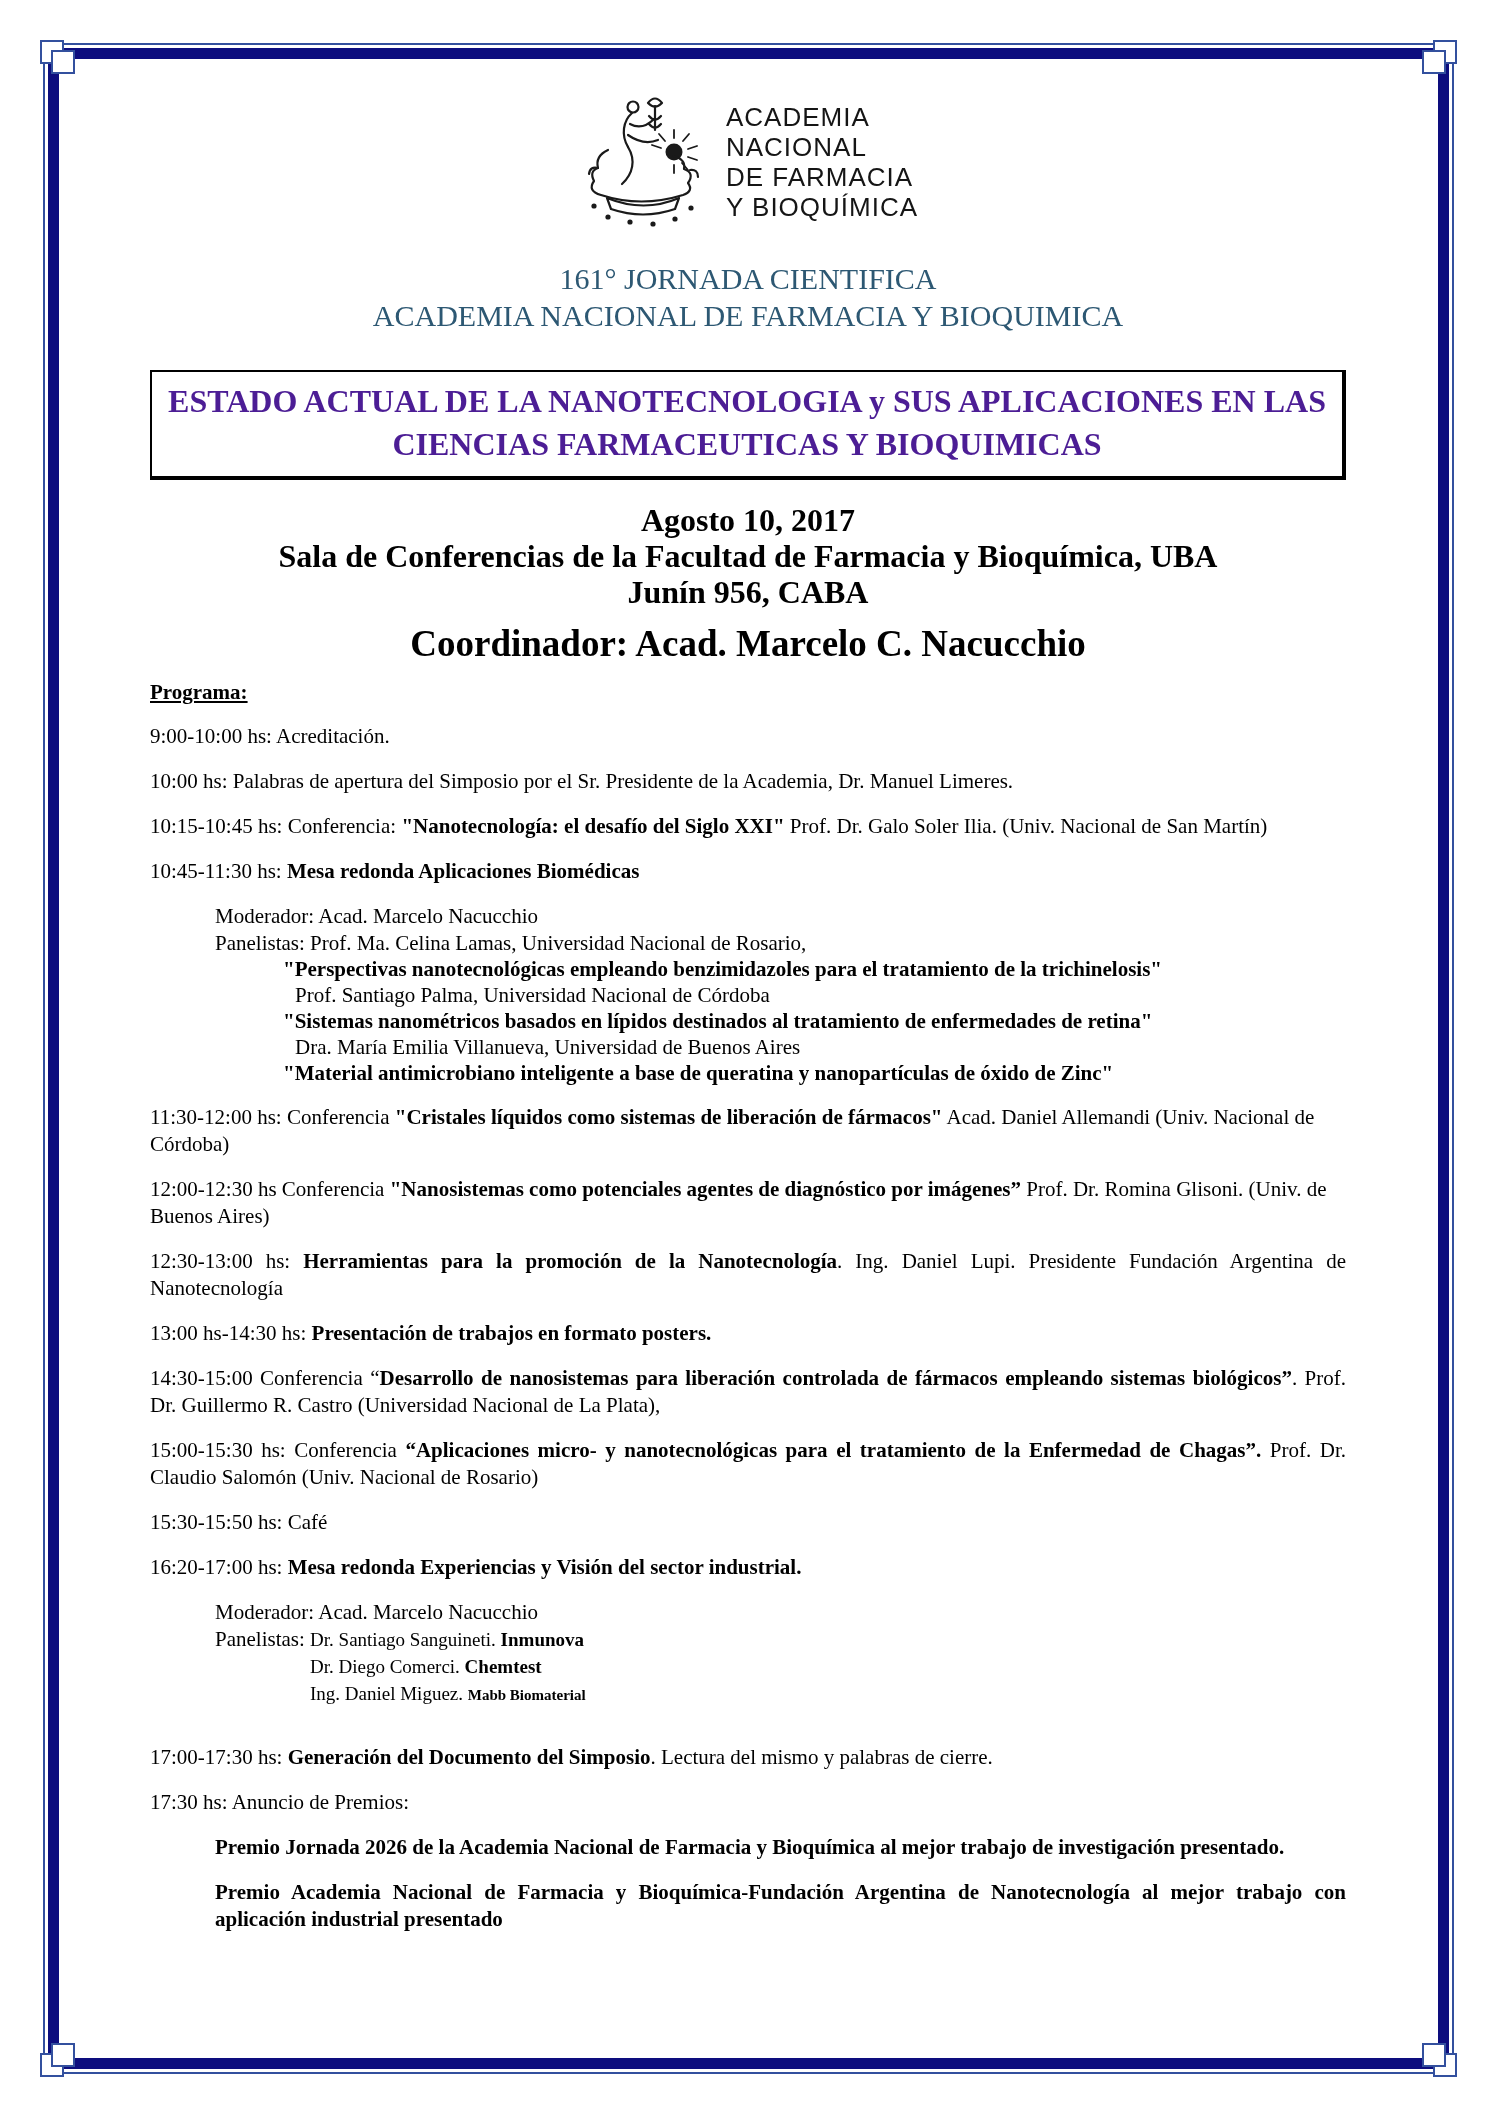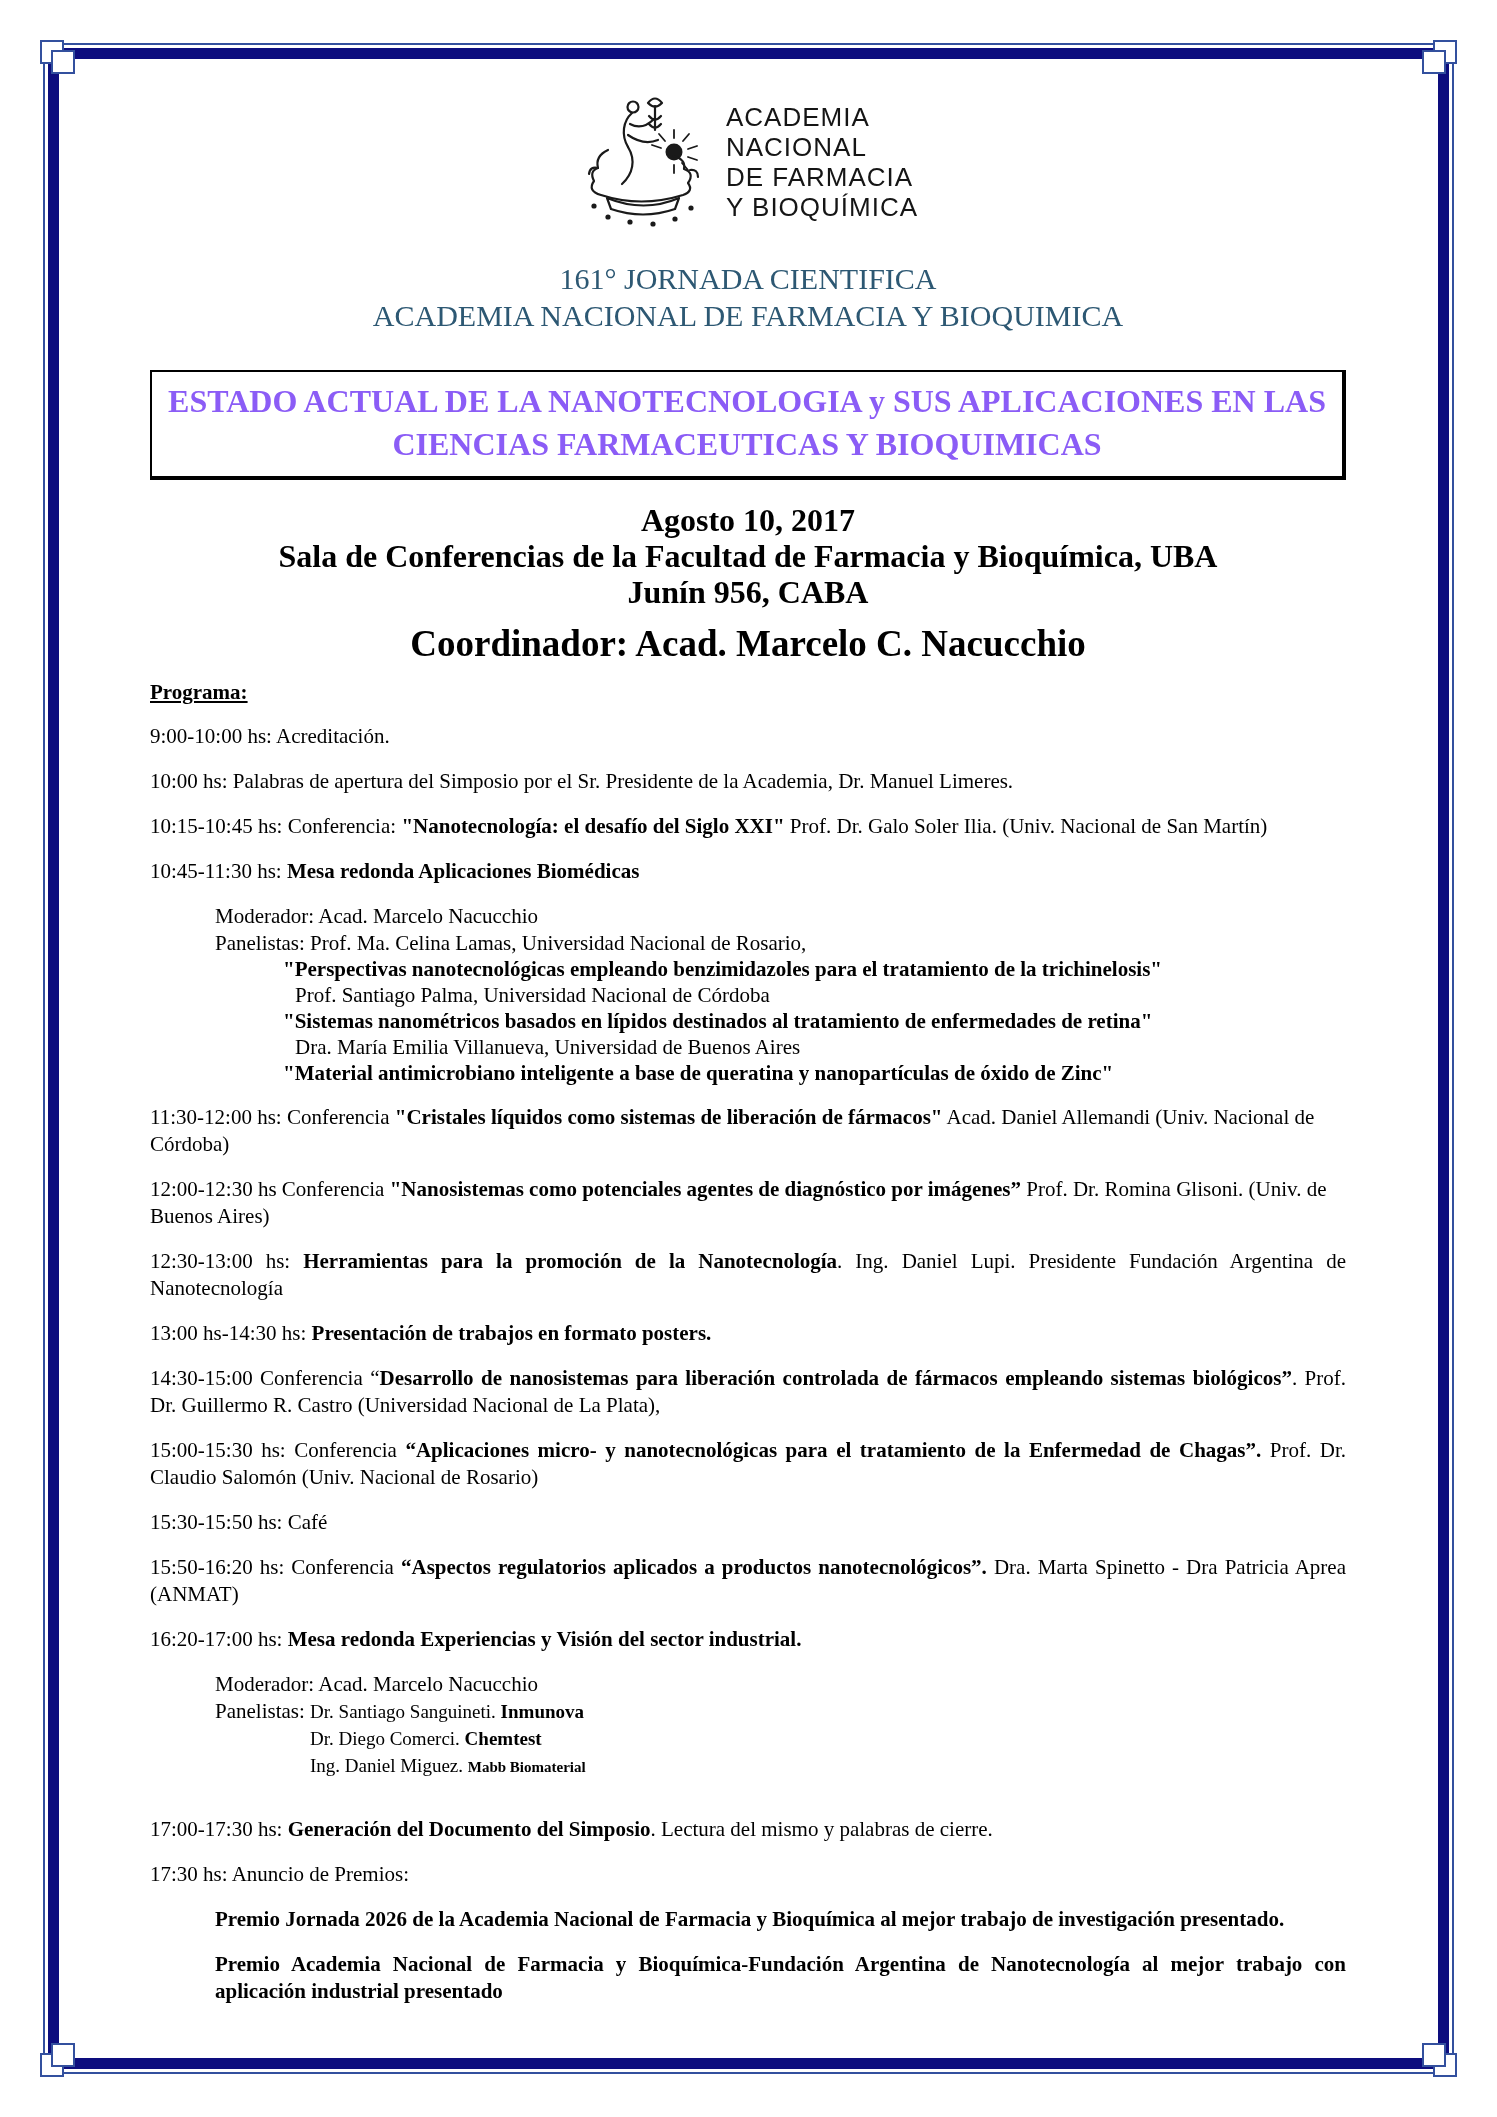--- a/index.html
+++ b/index.html
@@ -25,21 +25,21 @@
   .emblem{flex:0 0 auto;}
   .logo-text{
     font-family:"Liberation Sans",sans-serif;font-size:26px;line-height:30px;
     letter-spacing:1px;color:#151515;padding-top:12px;text-transform:uppercase;
   }
 
   .h1{margin:32px 0 0;text-align:center;color:#2d5873;font-size:30px;line-height:37px;font-weight:normal;}
 
   .title-box{
     margin-top:36px;border:2px solid #000;border-right-width:4px;border-bottom-width:4px;
-    padding:8px 6px 10px;text-align:center;color:#8b5cf6;font-weight:bold;
+    padding:8px 6px 10px;text-align:center;color:#4c1d95;font-weight:bold;
     font-size:32px;line-height:43px;
   }
 
   .when{margin-top:22px;text-align:center;font-weight:bold;font-size:32px;line-height:36px;}
   .coordinator{margin-top:14px;text-align:center;font-weight:bold;font-size:37px;line-height:40px;}
   .prog-heading{margin-top:16px;font-weight:bold;font-size:21px;text-decoration:underline;}
 
   .prog{margin:18px 0 0;font-size:21px;line-height:27px;}
   .prog.sb0{margin-top:0;line-height:26px;}
   .prog.sbl{margin-top:36px;}
@@ -145,21 +145,20 @@
       <p class="prog sb0" style="margin-left: 133px;"><b>"Sistemas nanométricos basados en lípidos destinados al tratamiento de enfermedades de retina"</b></p>
       <p class="prog sb0" style="margin-left: 145px;"><span>Dra. María Emilia Villanueva, Universidad de Buenos Aires</span></p>
       <p class="prog sb0" style="margin-left: 133px;"><b>"Material antimicrobiano inteligente a base de queratina y nanopartículas de óxido de Zinc"</b></p>
       <p class="prog" style="margin-left: 0px;"><span>11:30-12:00 hs: Conferencia </span><b>"Cristales líquidos como sistemas de liberación de fármacos"</b><span> Acad.  Daniel Allemandi (Univ. Nacional de Córdoba)</span></p>
       <p class="prog" style="margin-left: 0px;"><span>12:00-12:30 hs Conferencia </span><b>"Nanosistemas como potenciales agentes de diagnóstico por imágenes”</b><span>  Prof. Dr. Romina Glisoni. (Univ. de Buenos Aires)</span></p>
       <p class="prog just" style="margin-left: 0px;"><span>12:30-13:00 hs: </span><b>Herramientas para la promoción de la Nanotecnología</b><span>. Ing. Daniel Lupi. Presidente Fundación Argentina de Nanotecnología</span></p>
       <p class="prog" style="margin-left: 0px;"><span>13:00 hs-14:30 hs: </span><b>Presentación de trabajos en formato posters.</b></p>
       <p class="prog just" style="margin-left: 0px;"><span>14:30-15:00 Conferencia “</span><b>Desarrollo de nanosistemas para liberación controlada de fármacos empleando sistemas biológicos”</b><span>. Prof. Dr. Guillermo R. Castro (Universidad Nacional de La Plata),</span></p>
       <p class="prog just" style="margin-left: 0px;"><span>15:00-15:30 hs: Conferencia  </span><b>“Aplicaciones micro- y nanotecnológicas para el tratamiento de la Enfermedad de Chagas”.</b><span>  Prof. Dr. Claudio Salomón (Univ. Nacional de Rosario)</span></p>
       <p class="prog" style="margin-left: 0px;"><span>15:30-15:50 hs: Café</span></p>
-      <p class="prog just" style="margin-left: 0px;"><span>15:50-16:20 hs: Conferencia </span><b>“Aspectos regulatorios aplicados a productos nanotecnológicos”.</b><span>  Dra. Marta Spinetto -  Dra Patricia Aprea (ANMAT)</span></p>
       <p class="prog" style="margin-left: 0px;"><span>16:20-17:00 hs: </span><b>Mesa redonda Experiencias y Visión del sector industrial.</b></p>
       <p class="prog" style="margin-left: 65px;"><span>Moderador: Acad. Marcelo Nacucchio</span></p>
       <p class="prog sb0" style="margin-left: 65px;"><span>Panelistas: </span><span class="small">Dr. Santiago Sanguineti. </span><b class="small">Inmunova</b></p>
       <p class="prog sb0" style="margin-left: 160px;"><span class="small">Dr. Diego Comerci. </span><b class="small">Chemtest</b></p>
       <p class="prog sb0" style="margin-left: 160px;"><span class="small">Ing. Daniel Miguez. </span><b class="big">Mabb Biomaterial</b></p>
       <p class="prog sbl" style="margin-left: 0px;"><span>17:00-17:30 hs: </span><b>Generación del Documento del Simposio</b><span>. Lectura del mismo y palabras de cierre.</span></p>
       <p class="prog" style="margin-left: 0px;"><span>17:30 hs: Anuncio de Premios:</span></p>
       <p class="prog" style="margin-left: 65px;"><b>Premio Jornada 2026 de la Academia Nacional de Farmacia y Bioquímica al mejor trabajo de investigación presentado.</b></p>
       <p class="prog just" style="margin-left: 65px;"><b>Premio Academia Nacional de Farmacia y Bioquímica-Fundación Argentina de Nanotecnología al mejor trabajo con aplicación industrial presentado</b></p>
     </div>

